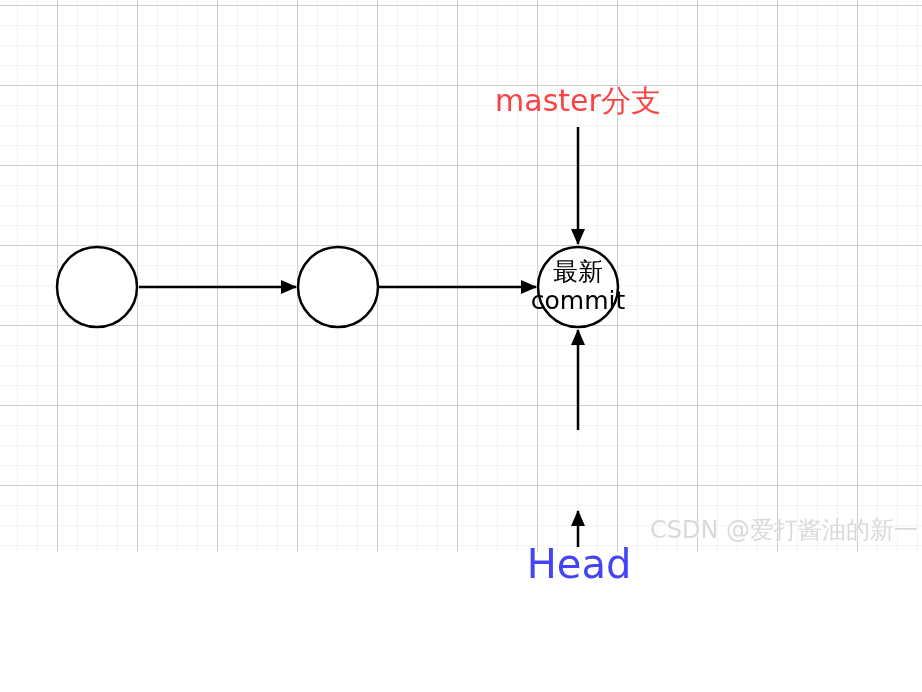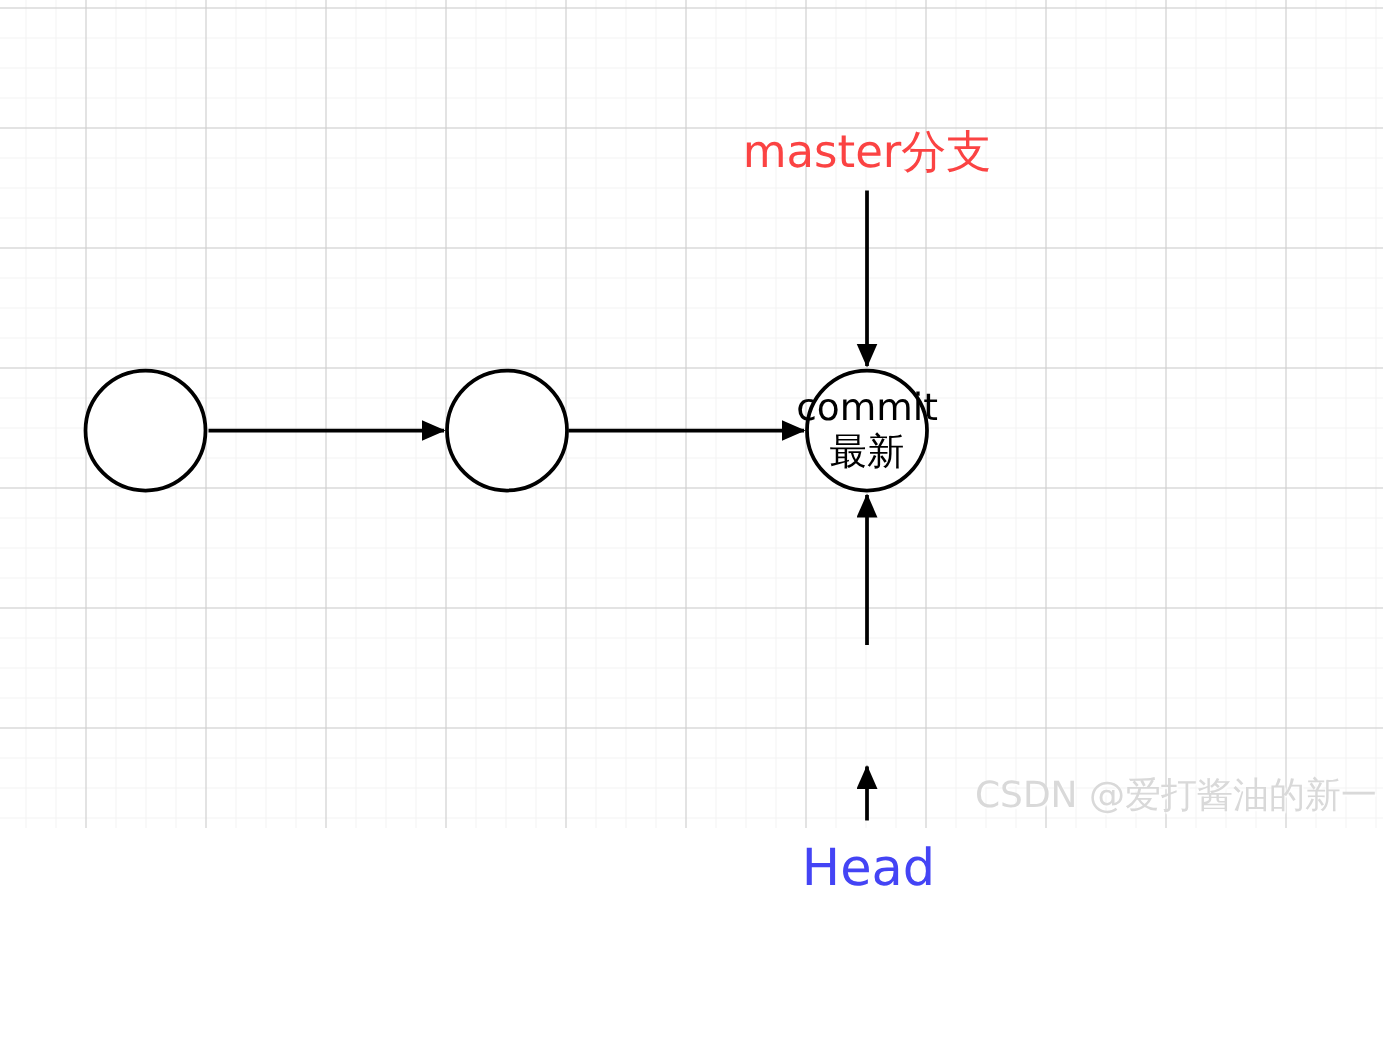--- a/index.html
+++ b/index.html
@@ -54,22 +54,22 @@
     left: 578px; top: 81px;
     font-size: 30px;
     color: var(--branch-label);
   }
   .label-dev {
     left: 578px; top: 443px;
     font-size: 30px;
     color: var(--branch-label);
   }
   .label-head {
-    left: 579px; top: 559px;
-    font-size: 34px;
+    left: 579px; top: 541px;
+    font-size: 40px;
     color: var(--head-label);
   }
   .commit-text {
     left: 578px; top: 257px;
     font-size: 25px;
     line-height: 29px;
     color: var(--commit-text);
   }
   .watermark {
     position: absolute;
@@ -98,22 +98,22 @@
     <line x1="578" y1="430" x2="578" y2="330" marker-end="url(#arrowhead)"></line>
     <line x1="578" y1="547" x2="578" y2="511" marker-end="url(#arrowhead)"></line>
     <circle cx="97" cy="287" r="40"></circle>
     <circle cx="338" cy="287" r="40"></circle>
     <circle cx="578" cy="287" r="40"></circle>
   </svg>
 
   <div class="label label-master">master分支</div>
 
   <div class="label commit-text">
+    <div>最新</div>
     <div>commit</div>
-    <div>最新</div>
   </div>
 
 
   <div class="label label-head">Head</div>
 
   <div class="watermark">CSDN @爱打酱油的新一</div>
 
 </div>
 
 </body></html>

